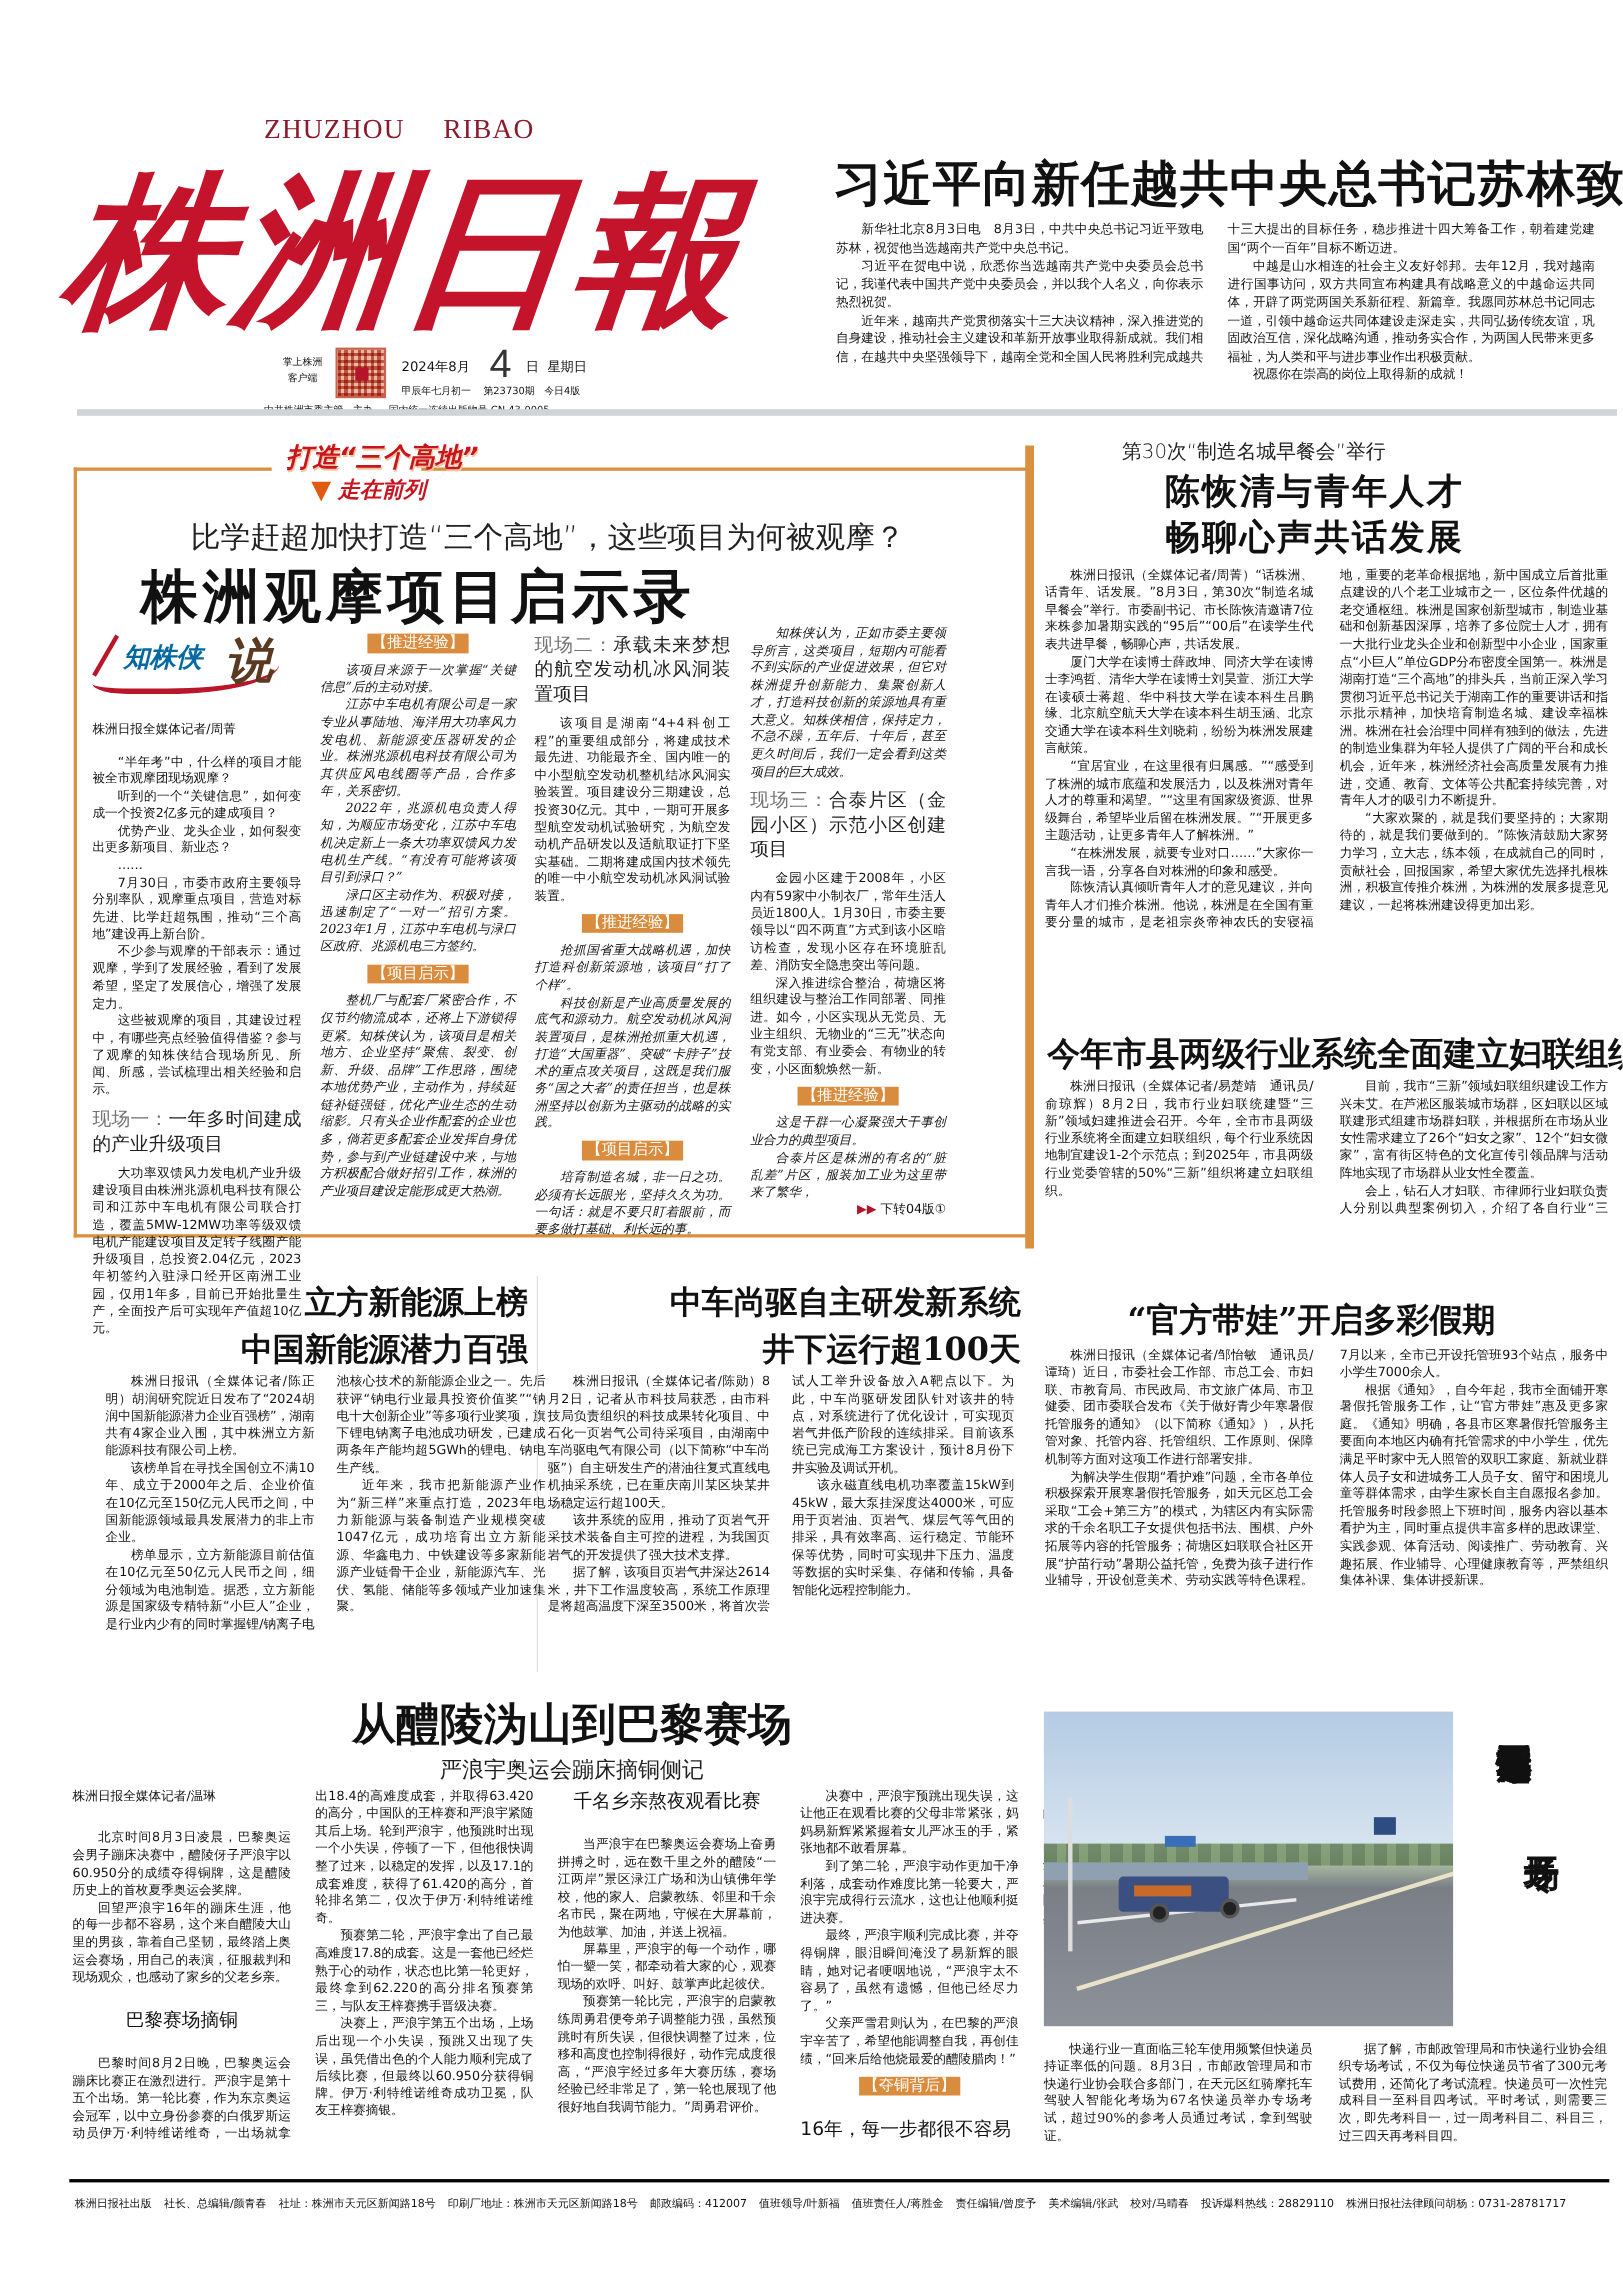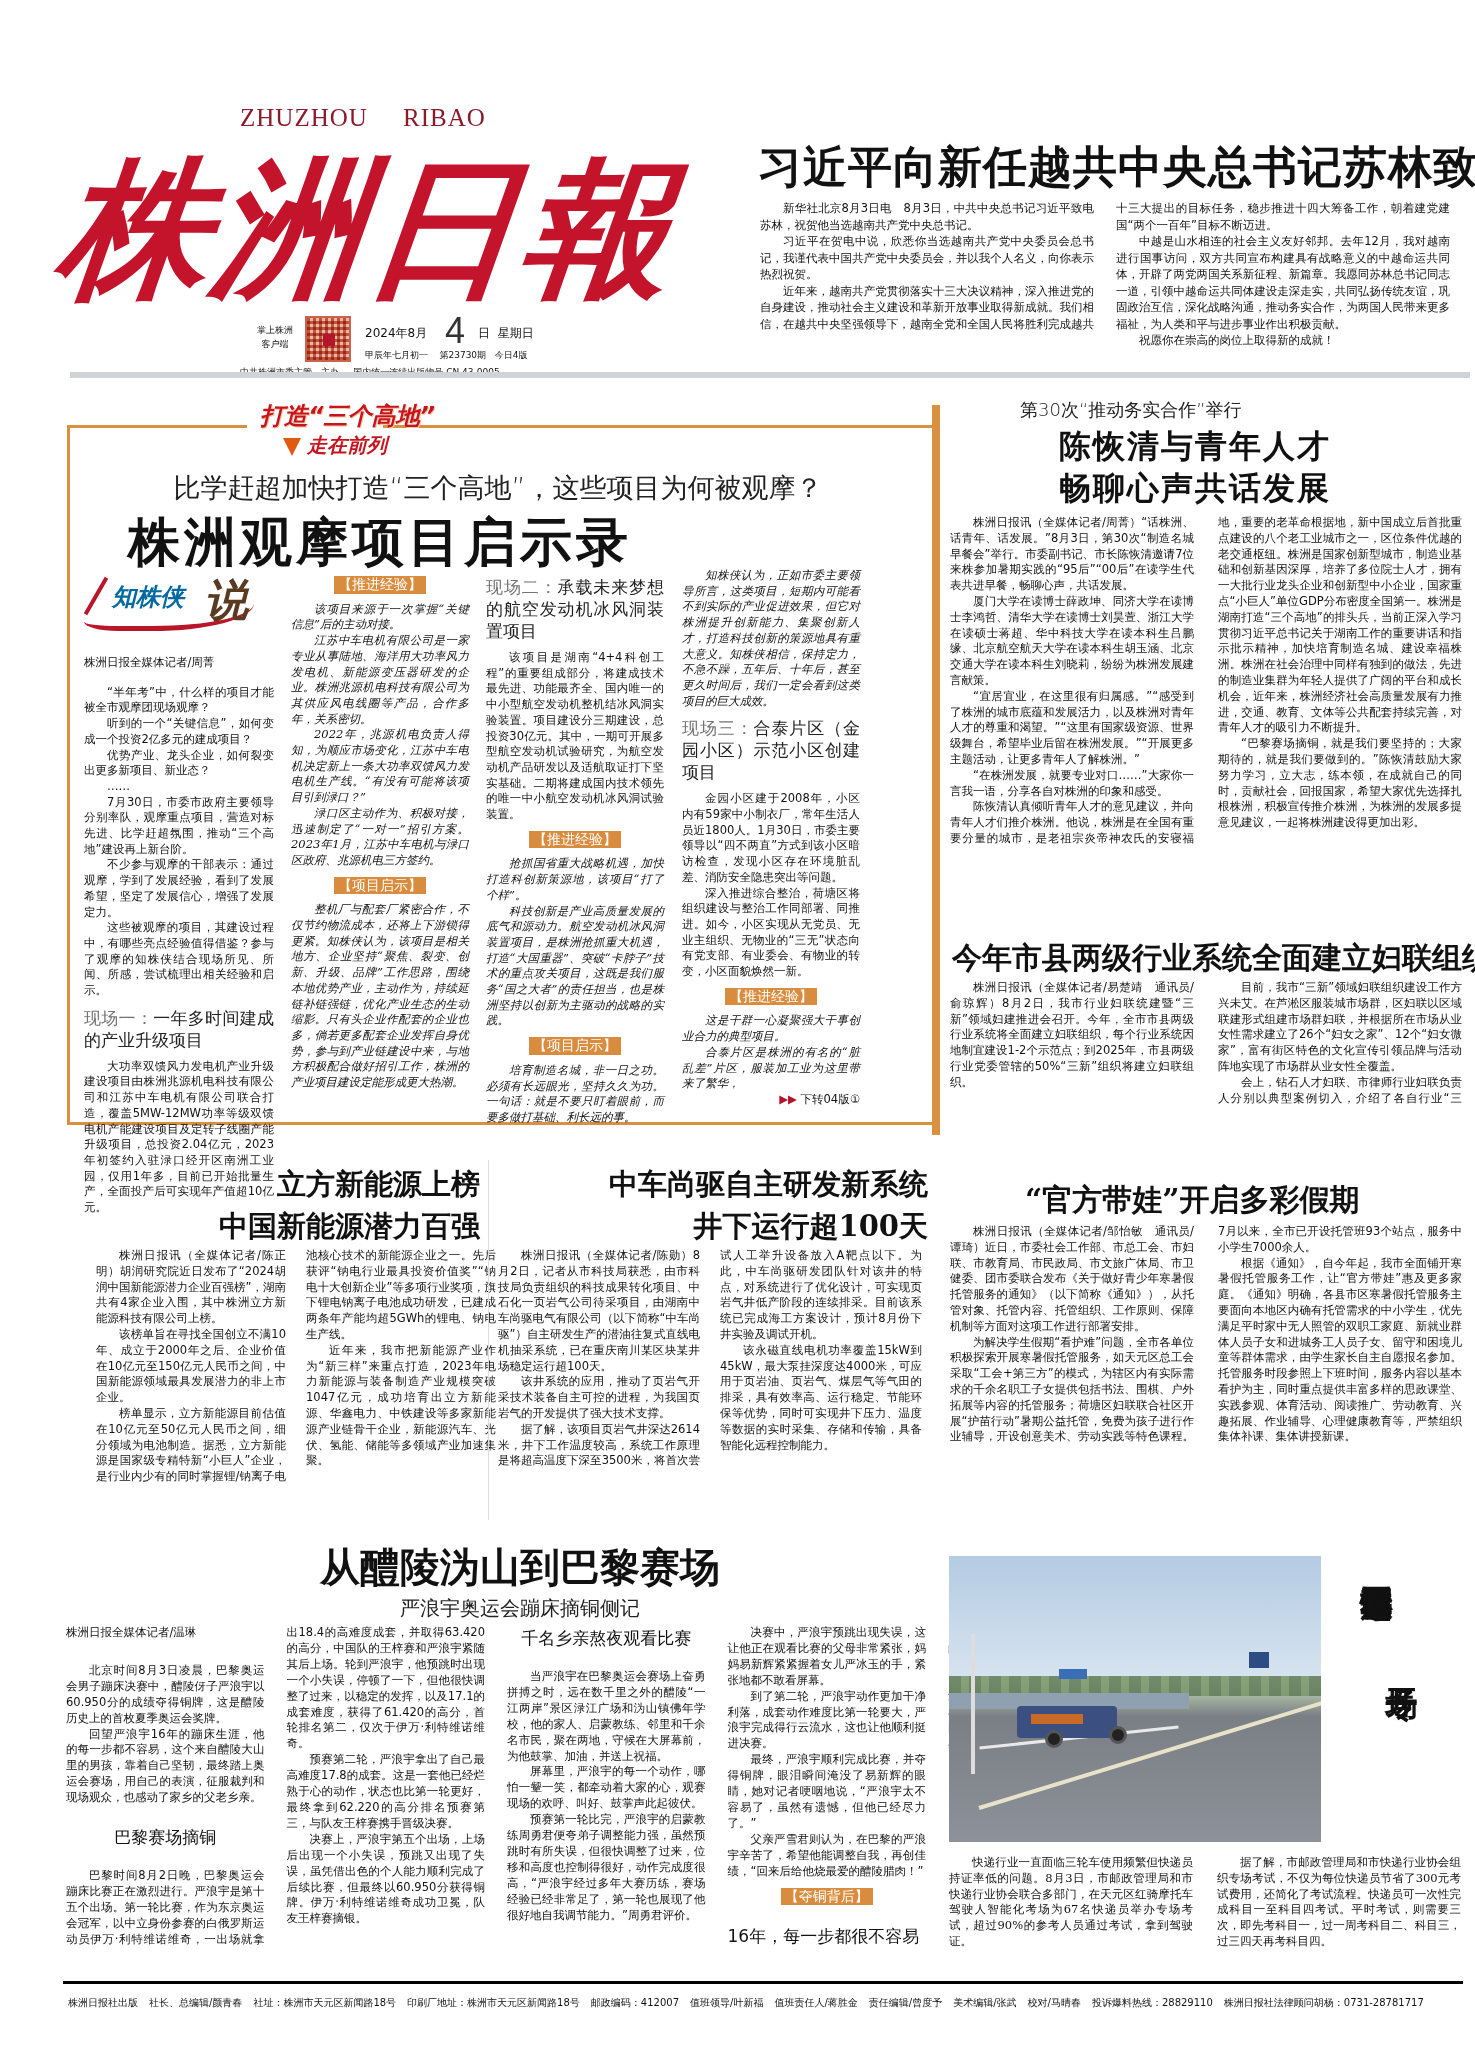--- a/index.html
+++ b/index.html
@@ -199,32 +199,32 @@
   <p class="kai">知株侠认为，正如市委主要领导所言，这类项目，短期内可能看不到实际的产业促进效果，但它对株洲提升创新能力、集聚创新人才，打造科技创新的策源地具有重大意义。知株侠相信，保持定力，不急不躁，五年后、十年后，甚至更久时间后，我们一定会看到这类项目的巨大成效。</p>
   <div class="site-h"><span class="lbl">现场三：</span><span>合泰片区（金园小区）示范小区创建项目</span></div>
   <p>金园小区建于2008年，小区内有59家中小制衣厂，常年生活人员近1800人。1月30日，市委主要领导以“四不两直”方式到该小区暗访检查，发现小区存在环境脏乱差、消防安全隐患突出等问题。</p>
   <p>深入推进综合整治，荷塘区将组织建设与整治工作同部署、同推进。如今，小区实现从无党员、无业主组织、无物业的“三无”状态向有党支部、有业委会、有物业的转变，小区面貌焕然一新。</p>
   <span class="tag">推进经验</span>
   <p class="kai">这是干群一心凝聚强大干事创业合力的典型项目。</p>
   <p class="kai">合泰片区是株洲的有名的“脏乱差”片区，服装加工业为这里带来了繁华，</p>
   <div class="cont"><span class="arrow">▶▶</span> <span>下转04版①</span></div>
 </div>
 
-<div class="abs rk">第30次“推动务实合作”举行</div>
+<div class="abs rk">第30次“制造名城早餐会”举行</div>
 <h2 class="abs rt">
   <div>陈恢清与青年人才</div>
   <div>畅聊心声共话发展</div>
 </h2>
 <div class="abs rbody r1">
   <p>株洲日报讯（全媒体记者/周菁）“话株洲、话青年、话发展。”8月3日，第30次“制造名城早餐会”举行。市委副书记、市长陈恢清邀请7位来株参加暑期实践的“95后”“00后”在读学生代表共进早餐，畅聊心声，共话发展。</p>
   <p>厦门大学在读博士薛政坤、同济大学在读博士李鸿哲、清华大学在读博士刘昊萱、浙江大学在读硕士蒋超、华中科技大学在读本科生吕鹏缘、北京航空航天大学在读本科生胡玉涵、北京交通大学在读本科生刘晓莉，纷纷为株洲发展建言献策。</p>
   <p>“宜居宜业，在这里很有归属感。”“感受到了株洲的城市底蕴和发展活力，以及株洲对青年人才的尊重和渴望。”“这里有国家级资源、世界级舞台，希望毕业后留在株洲发展。”“开展更多主题活动，让更多青年人了解株洲。”</p>
   <p>“在株洲发展，就要专业对口……”大家你一言我一语，分享各自对株洲的印象和感受。</p>
   <p>陈恢清认真倾听青年人才的意见建议，并向青年人才们推介株洲。他说，株洲是在全国有重要分量的城市，是老祖宗炎帝神农氏的安寝福地，重要的老革命根据地，新中国成立后首批重点建设的八个老工业城市之一，区位条件优越的老交通枢纽。株洲是国家创新型城市，制造业基础和创新基因深厚，培养了多位院士人才，拥有一大批行业龙头企业和创新型中小企业，国家重点“小巨人”单位GDP分布密度全国第一。株洲是湖南打造“三个高地”的排头兵，当前正深入学习贯彻习近平总书记关于湖南工作的重要讲话和指示批示精神，加快培育制造名城、建设幸福株洲。株洲在社会治理中同样有独到的做法，先进的制造业集群为年轻人提供了广阔的平台和成长机会，近年来，株洲经济社会高质量发展有力推进，交通、教育、文体等公共配套持续完善，对青年人才的吸引力不断提升。</p>
-  <p>“巴黎赛场摘铜，就是我们要坚持的；大家期待的，就是我们要做到的。”陈恢清鼓励大家努力学习，立大志，练本领，在成就自己的同时，贡献社会，回报国家，希望大家优先选择扎根株洲，积极宣传推介株洲，为株洲的发展多提意见建议，一起将株洲建设得更加出彩。</p>
+  <p>“大家欢聚的，就是我们要坚持的；大家期待的，就是我们要做到的。”陈恢清鼓励大家努力学习，立大志，练本领，在成就自己的同时，贡献社会，回报国家，希望大家优先选择扎根株洲，积极宣传推介株洲，为株洲的发展多提意见建议，一起将株洲建设得更加出彩。</p>
 </div>
 
 <h2 class="abs r2t">今年市县两级行业系统全面建立妇联组织</h2>
 <div class="abs rbody r2">
   <p>株洲日报讯（全媒体记者/易楚靖　通讯员/俞琼辉）8月2日，我市行业妇联统建暨“三新”领域妇建推进会召开。今年，全市市县两级行业系统将全面建立妇联组织，每个行业系统因地制宜建设1-2个示范点；到2025年，市县两级行业党委管辖的50%“三新”组织将建立妇联组织。</p>
   <p>目前，我市“三新”领域妇联组织建设工作方兴未艾。在芦淞区服装城市场群，区妇联以区域联建形式组建市场群妇联，并根据所在市场从业女性需求建立了26个“妇女之家”、12个“妇女微家”，富有街区特色的文化宣传引领品牌与活动阵地实现了市场群从业女性全覆盖。</p>
   <p>会上，钻石人才妇联、市律师行业妇联负责人分别以典型案例切入，介绍了各自行业“三新”领域建立妇联组织的经验做法。</p>
 
 </div>
 

